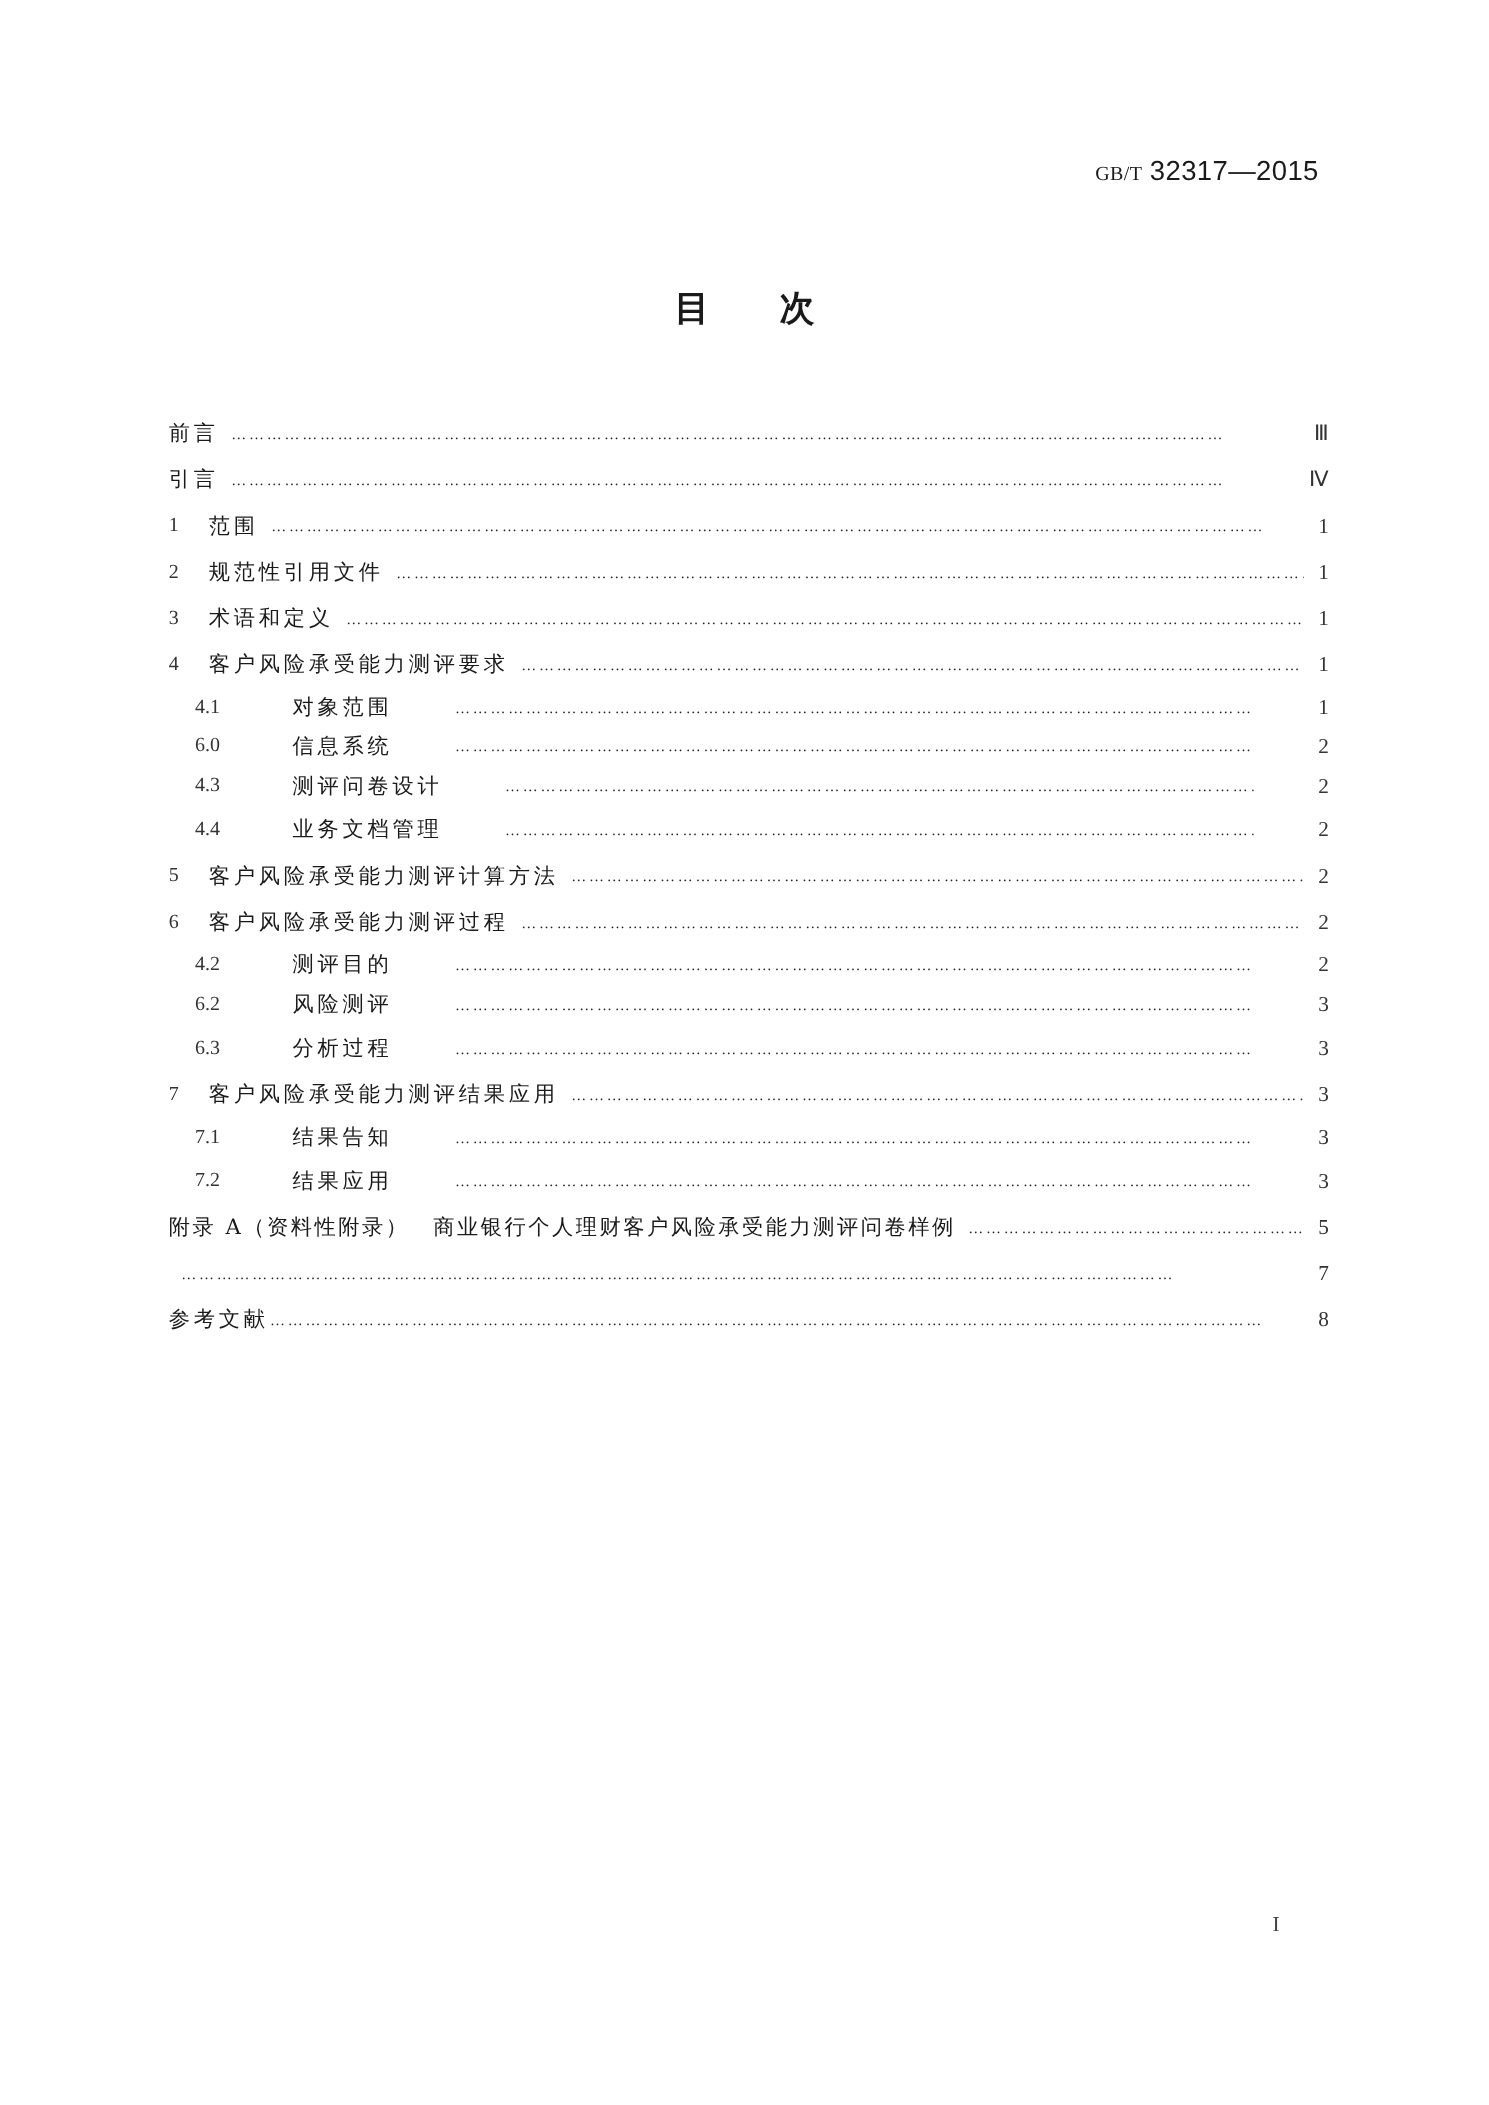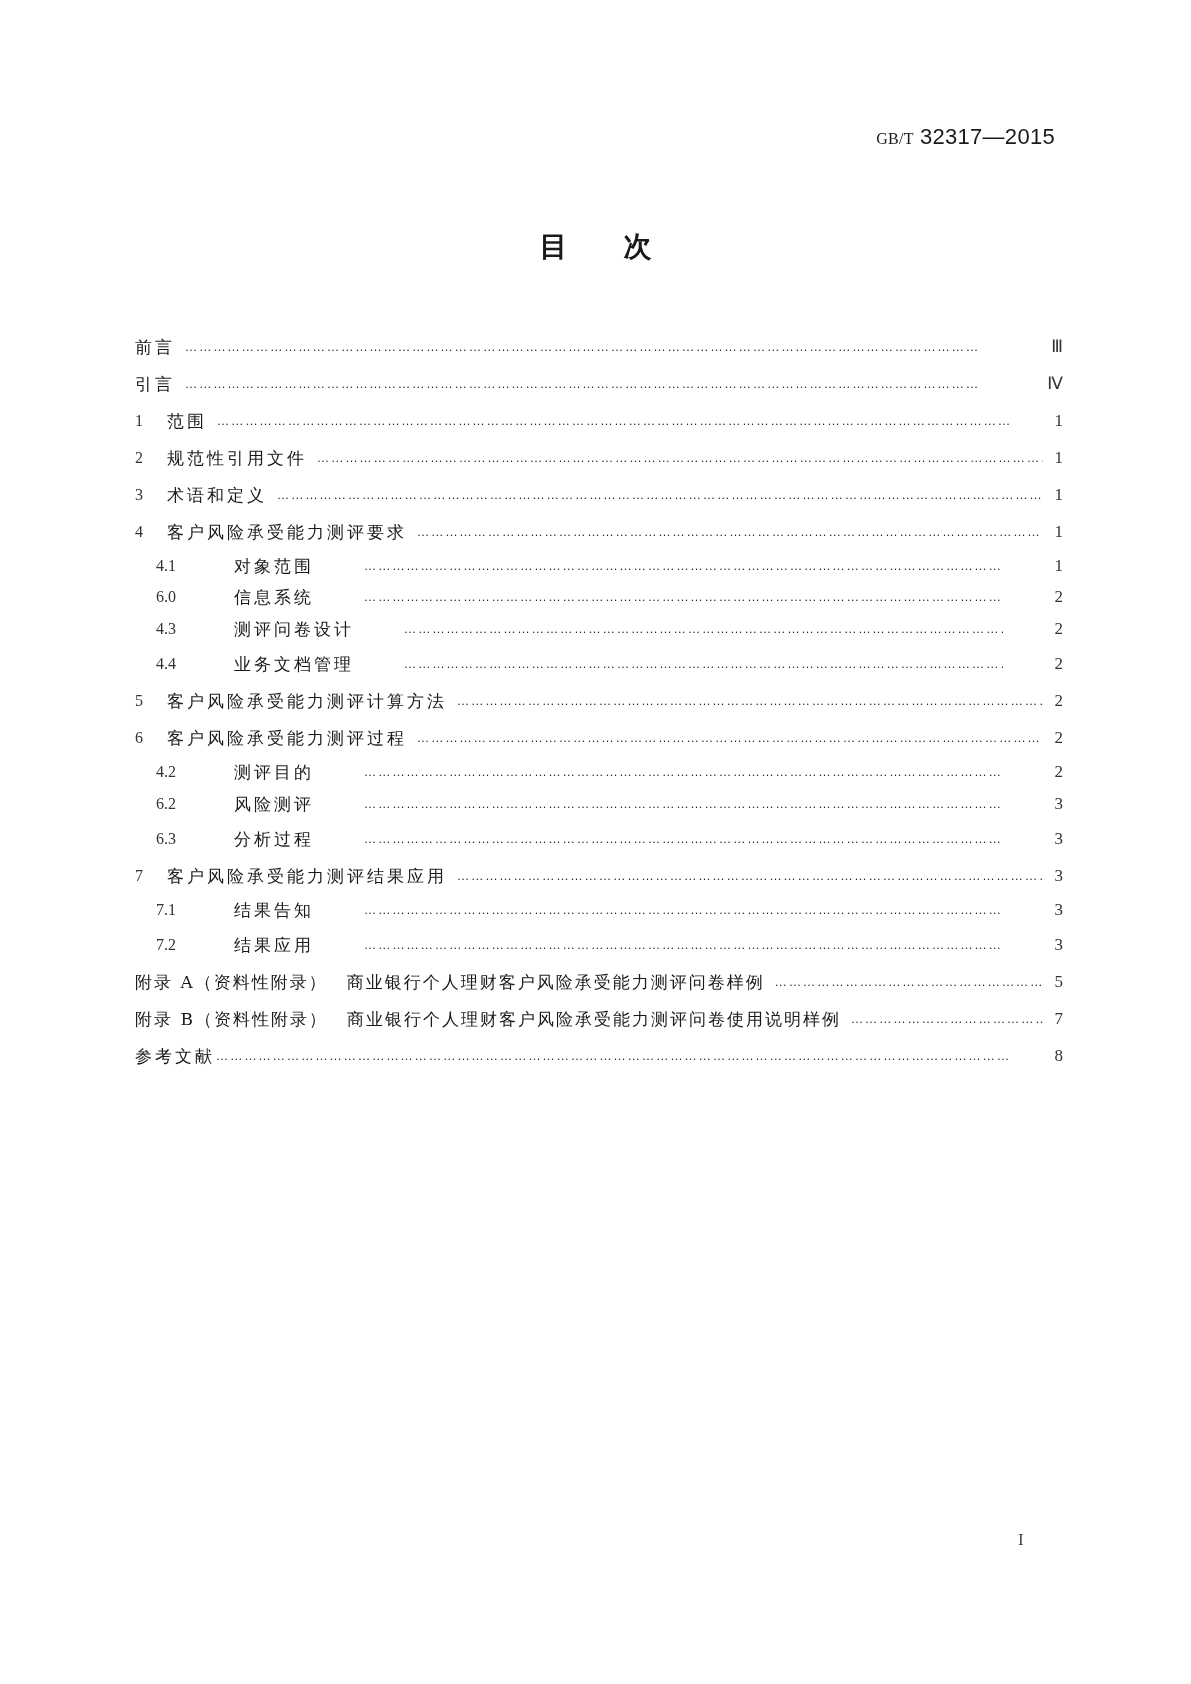--- a/index.html
+++ b/index.html
@@ -139,21 +139,20 @@
     <span class="label">结果应用</span>
     <span class="dots">……………………………………………………………………………………………………………………………………………………</span>
     <span class="page">3</span>
   </div>
   <div class="entry">
     <span class="label" style="letter-spacing:2px;">附录 A（资料性附录）　商业银行个人理财客户风险承受能力测评问卷样例</span>
     <span class="dots">……………………………………………………………………………………………………………………………………………………</span>
     <span class="page">5</span>
   </div>
   <div class="entry">
-    <span class="label" style="letter-spacing:2px;">附录 B（资料性附录）　商业银行个人理财客户风险承受能力测评问卷使用说明样例</span>
     <span class="dots">……………………………………………………………………………………………………………………………………………………</span>
     <span class="page">7</span>
   </div>
   <div class="entry">
     <span class="label">参考文献</span>
     <span class="dots tight">……………………………………………………………………………………………………………………………………………………</span>
     <span class="page">8</span>
   </div>
 </div>
 

